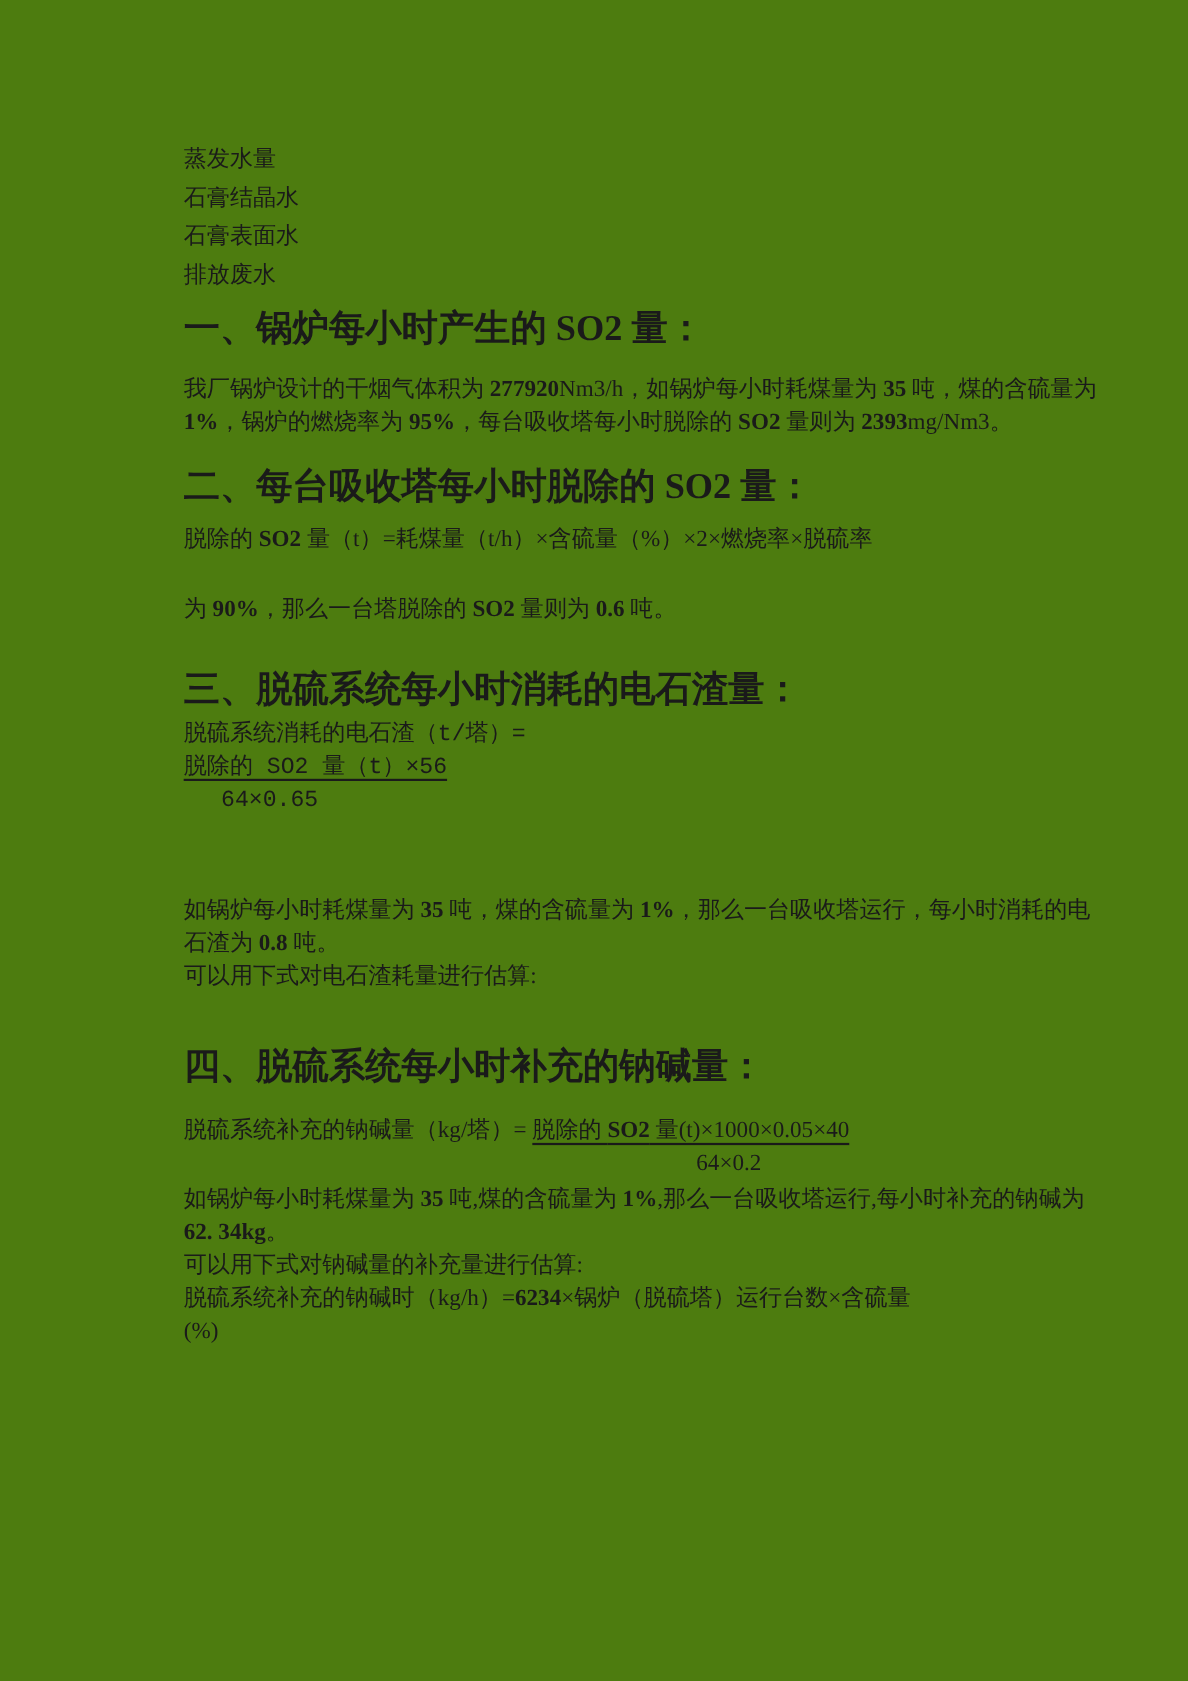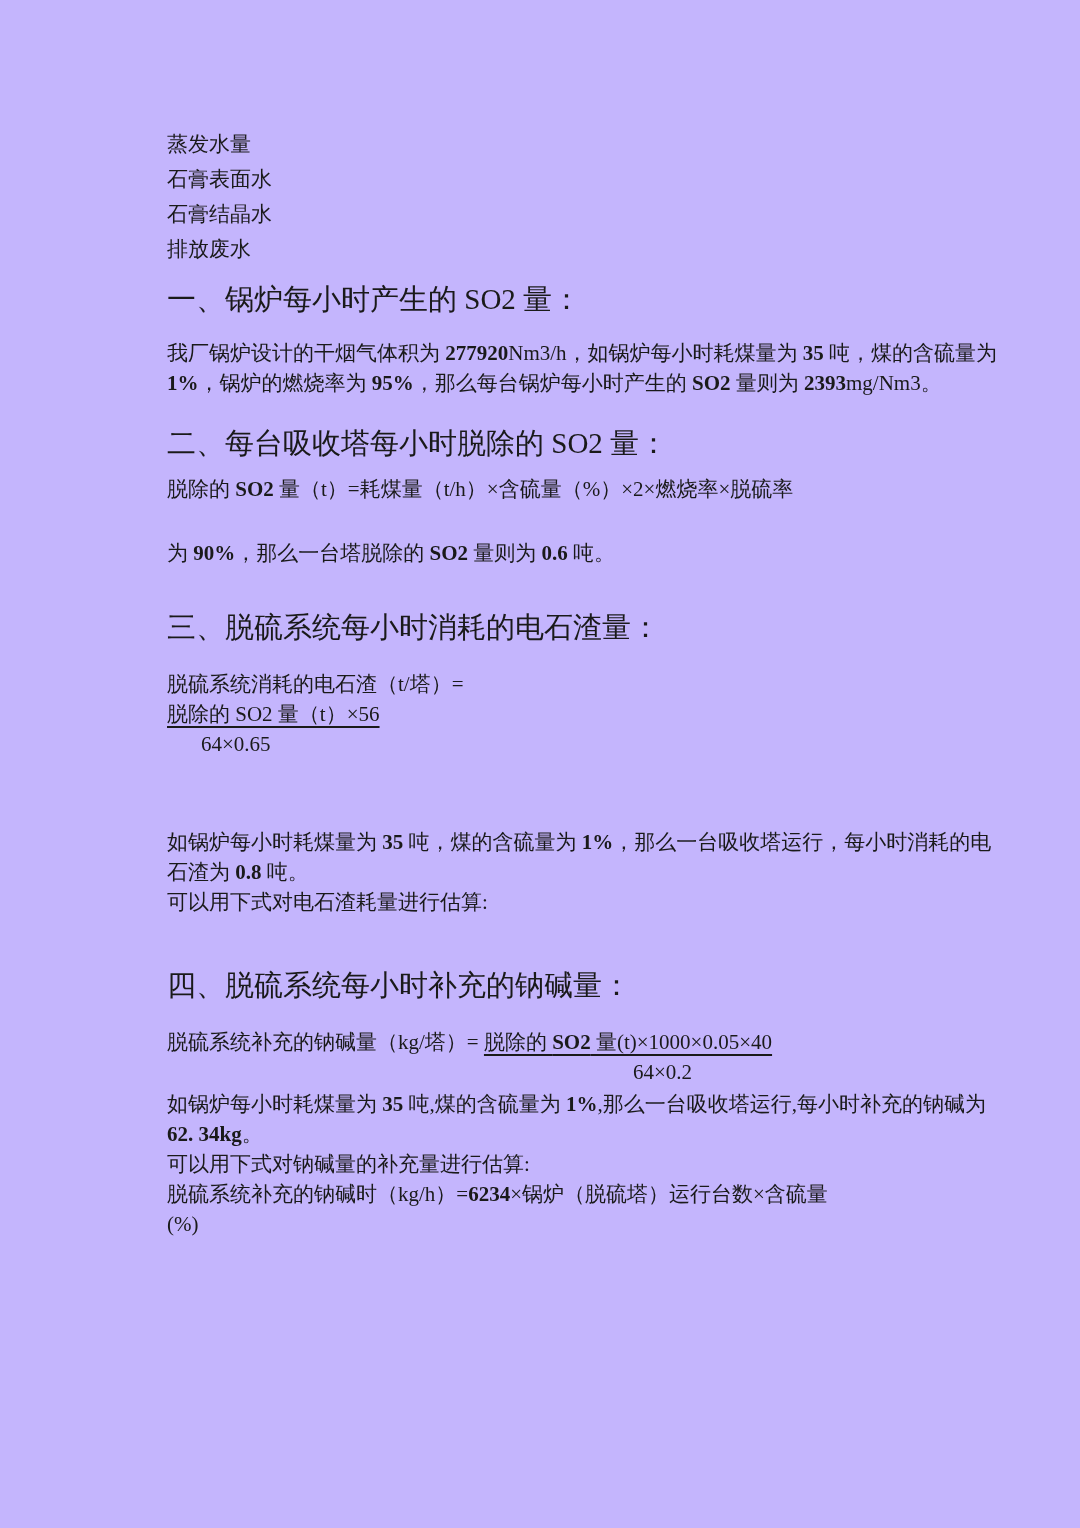--- a/index.html
+++ b/index.html
@@ -15,62 +15,62 @@
   .doc {
     position:absolute;
     left:167px; top:127px;
     width:770px;
     font-size:21px;
     line-height:30px;
   }
   .line { white-space:pre; }
   .intro .line { line-height:35px; }
   .heading {
-    font-size:29px;
-    font-weight:normal;
+    font-size:33px;
+    font-weight:bold;
     line-height:42px;
     white-space:pre;
   }
   .b { font-weight:bold; }
   .i { font-style:italic; }
   .u { text-decoration:underline; text-decoration-thickness:1.5px; text-underline-offset:5px; }
   
   .mt-h1   { margin-top:11px; }
   .mt-f1   { margin-top:10px; }
   .mt-p1   { margin-top:18px; }
   .mt-h2   { margin-top:24px; }
   .mt-f2   { margin-top:10px; }
   .mt-p2   { margin-top:34px; }
   .mt-h3   { margin-top:38px; }
-  .mt-f3   { margin-top:21px; }
+  .mt-f3   { margin-top:6px;font-family:Liberation Mono, monospace; }
   .mt-p3   { margin-top:68px; }
   .mt-h4   { margin-top:47px; }
   .mt-f4   { margin-top:21px; }
   .mt-p4   { margin-top:2px; }
   .ind-50  { padding-left:50px; }
   .ind-34  { padding-left:34px; }
   .ind-466 { padding-left:466px; }
 </style>
 </head>
 <body>
 
-<div class="page" style="background: #c4b5fd; color: rgb(26, 26, 26);">
+<div class="page" style="background: #4d7c0f; color: rgb(26, 26, 26);">
   <div class="doc">
 
     <div class="intro">
       <div class="line">蒸发水量</div>
+      <div class="line">石膏结晶水</div>
       <div class="line">石膏表面水</div>
-      <div class="line">石膏结晶水</div>
       <div class="line">排放废水</div>
     </div>
 
     <div class="heading mt-h1">一、锅炉每小时产生的 SO2 量：</div>
     <div class="para mt-p1">
       <div class="line"><span>我厂锅炉设计的干烟气体积为 </span><span class="b">277920</span><span>Nm3/h，如锅炉每小时耗煤量为 </span><span class="b">35</span><span> 吨，煤的含硫量为</span></div>
-      <div class="line"><span class="b">1%</span><span>，锅炉的燃烧率为 </span><span class="b">95%</span><span>，那么每台锅炉每小时产生的 </span><span class="b">SO2</span><span> 量则为 </span><span class="b">2393</span><span>mg/Nm3。</span></div>
+      <div class="line"><span class="b">1%</span><span>，锅炉的燃烧率为 </span><span class="b">95%</span><span>，每台吸收塔每小时脱除的 </span><span class="b">SO2</span><span> 量则为 </span><span class="b">2393</span><span>mg/Nm3。</span></div>
     </div>
 
     <div class="heading mt-h2">二、每台吸收塔每小时脱除的 SO2 量：</div>
     <div class="formula mt-f2">
       <div class="line"><span>脱除的 </span><span class="b">SO2</span><span> 量（t）=耗煤量（t/h）×含硫量（%）×2×燃烧率×脱硫率</span></div>
     </div>
     <div class="para mt-p2">
       <div class="line"><span>为 </span><span class="b">90%</span><span>，那么一台塔脱除的 </span><span class="b">SO2</span><span> 量则为 </span><span class="b">0.6</span><span> 吨。</span></div>
     </div>
 

